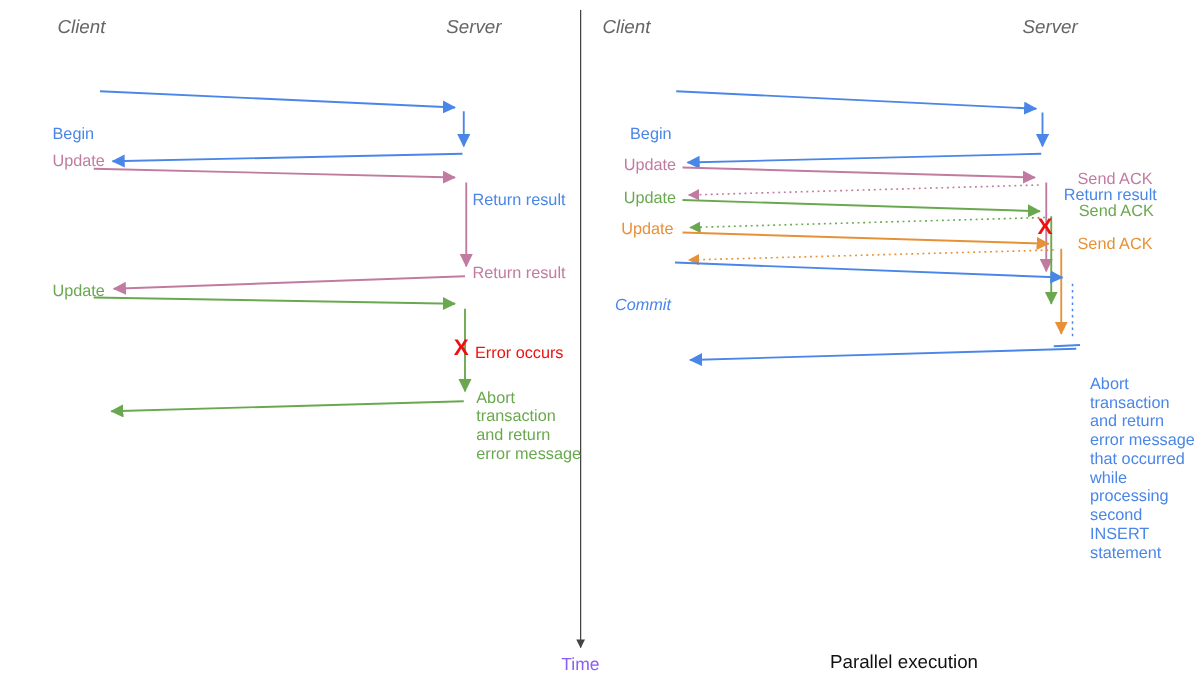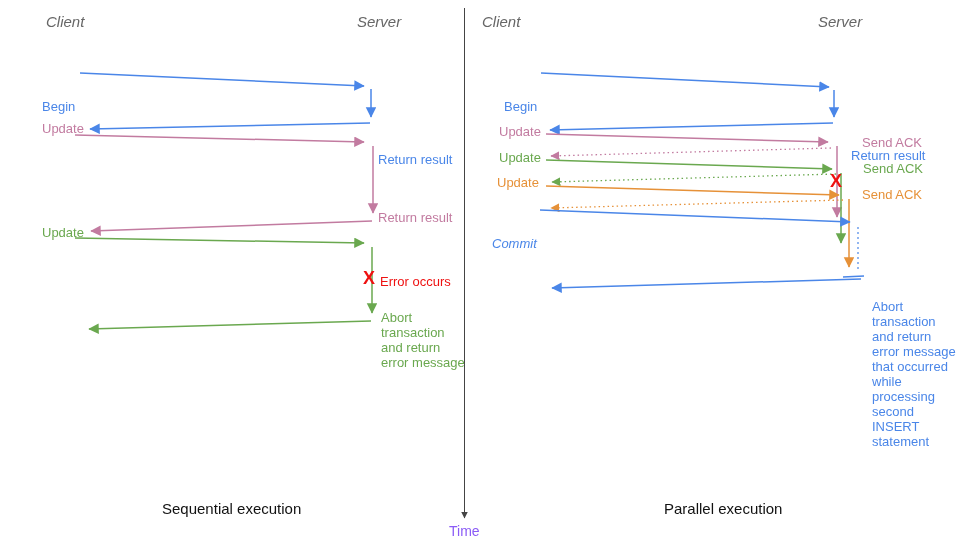--- a/index.html
+++ b/index.html
@@ -91,21 +91,20 @@
   <div class="lbl green" style="left:42px; top:225px;">Update</div>
 
   <div class="lbl red xmark" style="left:363px; top:270px;">X</div>
   <div class="lbl red" style="left:380px; top:274px;">Error occurs</div>
 
   <div class="lbl green note" style="left:381px; top:310px;">Abort
 transaction
 and return
 error message</div>
 
-  <div class="lbl title" style="left:162px; top:501px;">Sequential execution</div>
 
   <div class="lbl role" style="left:482px; top:14px;">Client</div>
   <div class="lbl role" style="left:818px; top:14px;">Server</div>
 
   <div class="lbl blue" style="left:504px; top:63px;">Begin</div>
   <div class="lbl blue" style="left:851px; top:112px;">Return result</div>
 
   <div class="lbl pink" style="left:499px; top:124px;">Update</div>
   <div class="lbl pink" style="left:862px; top:135px;">Send ACK</div>
 
@@ -123,17 +122,17 @@
 transaction
 and return
 error message
 that occurred
 while
 processing
 second
 INSERT
 statement</div>
 
-  <div class="lbl title" style="left:664px; top:501px;">Parallel execution</div>
+  <div class="lbl title" style="left:664px; top:522px;">Parallel execution</div>
 
   <div class="lbl time" style="left:449px; top:524px;">Time</div>
 
 </div>
 
 </body></html>

